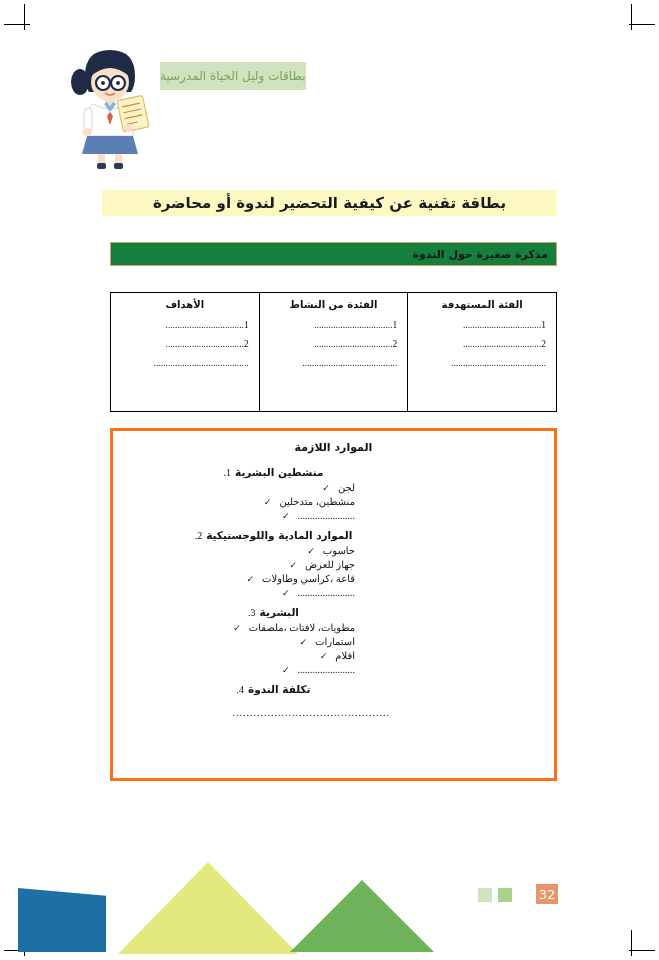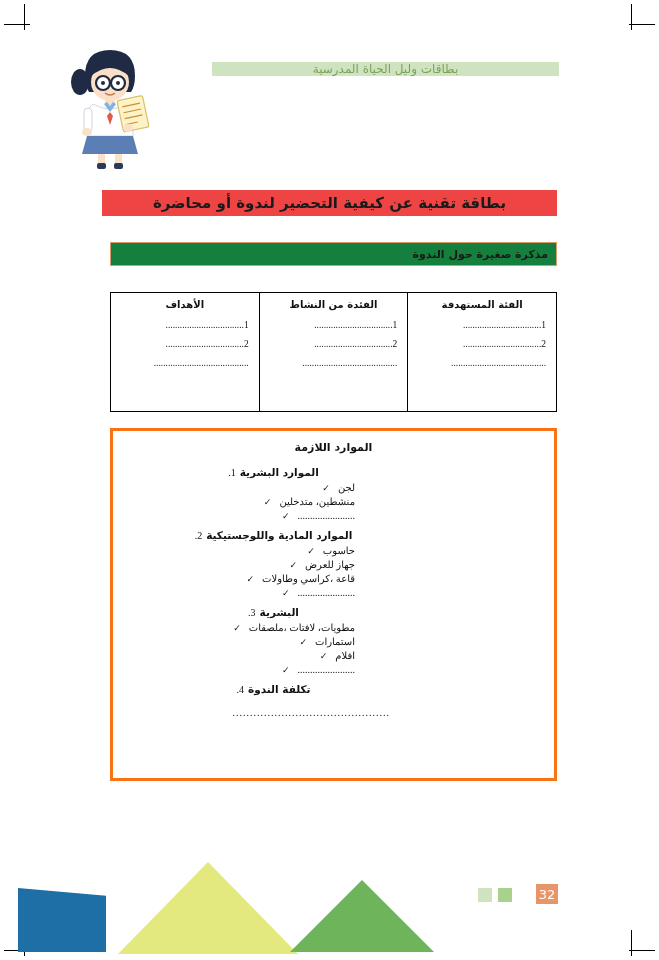--- a/index.html
+++ b/index.html
@@ -36,22 +36,22 @@
     right: 48px;
     height: 28px;
   }
   .band-inner {
     position: absolute;
     top: 0;
     left: 112px;
     right: 0;
     height: 28px;
     display: flex;
-    flex-direction: row;
-    align-items: flex-start;
+    flex-direction: column;
+    align-items: flex-end;
   }
   .sq {
     width: 22px;
     background: #a9d18e;
     margin-left: 4px;
     opacity: .95;
   }
   .sq.pale { background: #cfe3c0; }
   .sq.pale2 { background: #dce9d2; }
   .band-title {
@@ -75,21 +75,21 @@
     height: 130px;
   }
 
   
   .title-bar {
     position: absolute;
     top: 190px;
     left: 102px;
     width: 455px;
     height: 26px;
-    background: #ef4444;
+    background: #fef9c3;
     display: flex;
     align-items: center;
     justify-content: center;
   }
   .title-bar span {
     font-family: "DejaVu Sans", sans-serif;
     font-weight: bold;
     font-size: 15px;
     color: #1a1a1a;
   }
@@ -372,21 +372,21 @@
       <div class="tline">1.................................</div>
       <div class="tline">2.................................</div>
       <div class="tline">........................................</div>
     </div>
   </div>
 
   <div class="res-box">
     <div class="res-title">الموارد اللازمة</div>
 
     <div class="res-item">
-      <span>الموارد البشرية</span>
+      <span>منشطين البشرية</span>
       <span class="res-num">1.</span>
     </div>
     <div class="sub">
       <span class="txt">لجن</span>
       <span class="tick">✓</span>
     </div>
     <div class="sub">
       <span class="txt">منشطين، متدخلين</span>
       <span class="tick">✓</span>
     </div>

